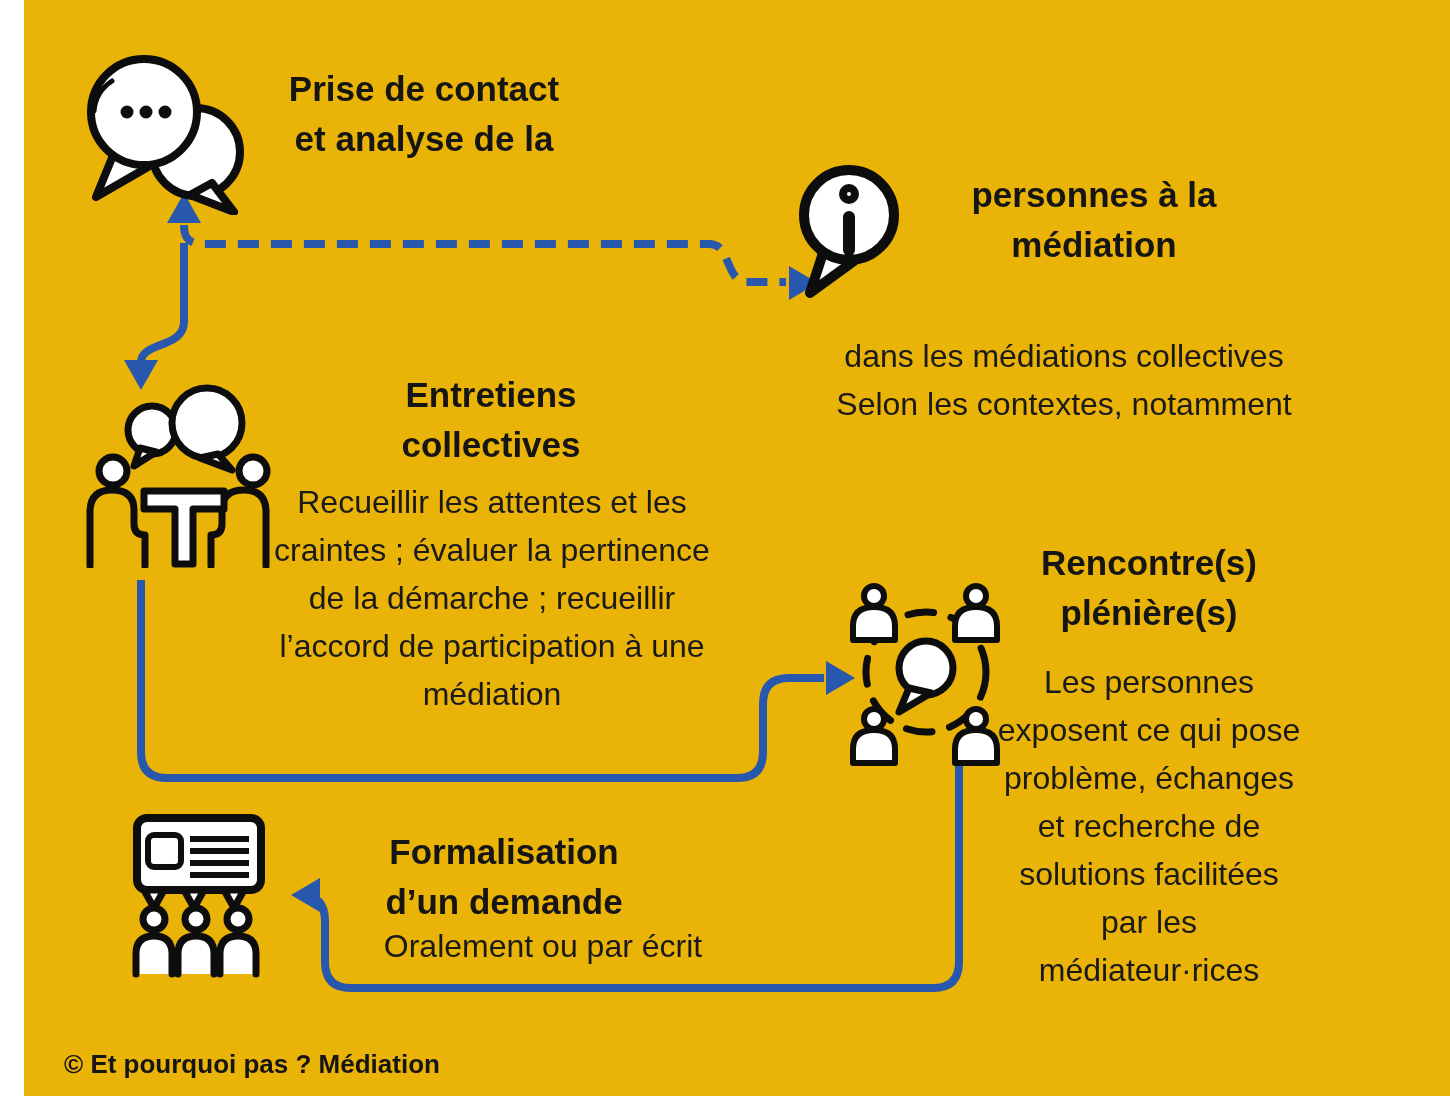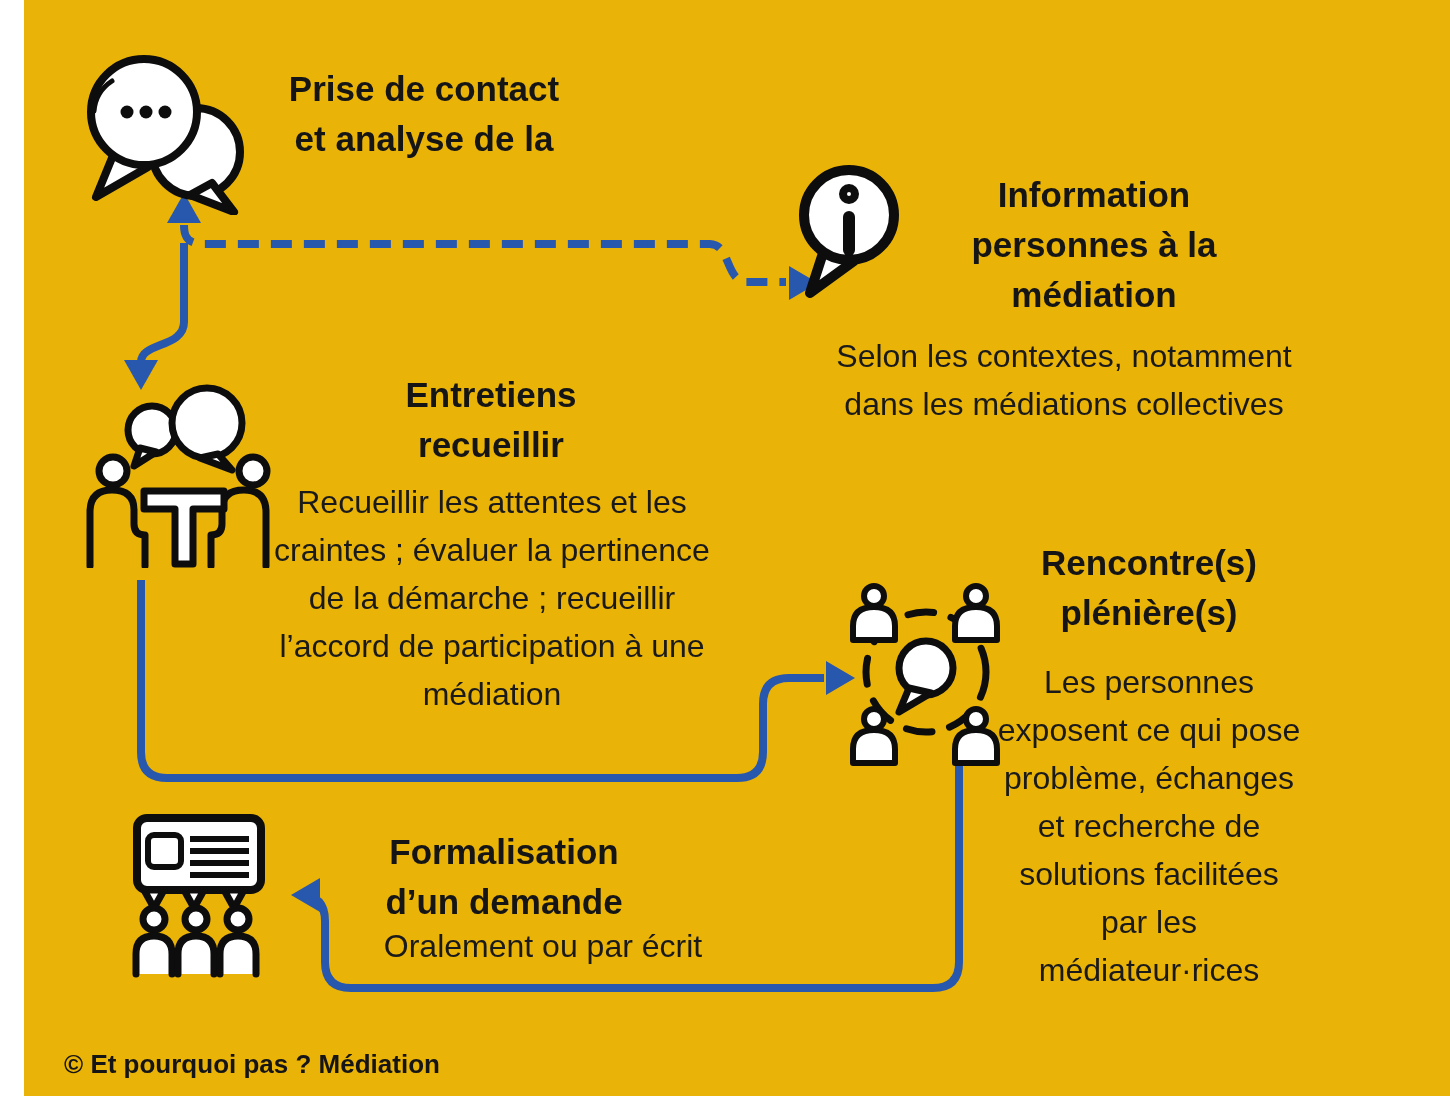--- a/index.html
+++ b/index.html
@@ -60,47 +60,46 @@
     <span>et analyse de la</span>
   </div>
 
   <svg class="abs" style="left:770px;top:160px;" width="112" height="145" viewBox="0 0 112 145">
     <path class="icon-fill-white" stroke-width="10" d="M 30,90 L 16,133 L 60,101 Z"></path>
     <circle class="icon-fill-white" stroke-width="10" cx="55" cy="55" r="45"></circle>
     <circle class="icon-stroke" stroke-width="8" cx="55" cy="34" r="6"></circle>
     <line x1="55" y1="57" x2="55" y2="90" stroke="#0d0d0d" stroke-width="12" stroke-linecap="round"></line>
   </svg>
   <div class="abs title" style="left:920px;top:170px;width:300px;">
-    <span>Information</span>
     <span>personnes à la</span>
     <span>médiation</span>
   </div>
   <div class="abs body-text" style="left:780px;top:332px;width:520px;">
+    <span>dans les médiations collectives</span>
     <span>Selon les contextes, notamment</span>
-    <span>dans les médiations collectives</span>
   </div>
 
   <svg class="abs" style="left:58px;top:378px;" width="192" height="190" viewBox="0 0 192 190">
 
     <circle class="icon-fill-white" stroke-width="7" cx="70" cy="52" r="24"></circle>
     <path class="icon-fill-white" stroke-width="7" d="M 58,70 L 52,88 L 74,74 Z"></path>
     <circle class="icon-fill-white" stroke-width="7" cx="125" cy="45" r="35"></circle>
     <path class="icon-fill-white" stroke-width="7" d="M 136,76 L 150,92 L 118,80 Z"></path>
 
     <circle class="icon-fill-white" stroke-width="7" cx="31" cy="93" r="14"></circle>
     <path class="icon-stroke" stroke-width="7" d="M 8,188 L 8,134 Q 8,112 30,112 Q 52,112 52,132 L 52,146 Q 52,157 63,157 L 63,188"></path>
 
     <circle class="icon-fill-white" stroke-width="7" cx="171" cy="93" r="14"></circle>
     <path class="icon-stroke" stroke-width="7" d="M 184,188 L 184,134 Q 184,112 162,112 Q 140,112 140,132 L 140,146 Q 140,157 129,157 L 129,188"></path>
 
     <path class="icon-fill-white" stroke-width="7" d="M 62,113 L 142,113 L 142,131 L 111,131 L 111,186 L 93,186 L 93,131 L 62,131 Z"></path>
   </svg>
   <div class="abs title" style="left:317px;top:370px;width:300px;">
     <span>Entretiens</span>
-    <span>recueillir</span>
+    <span>collectives</span>
   </div>
   <div class="abs body-text" style="left:208px;top:478px;width:520px;">
     <span>Recueillir les attentes et les</span>
     <span>craintes ; évaluer la pertinence</span>
     <span>de la démarche ; recueillir</span>
     <span>l’accord de participation à une</span>
     <span>médiation</span>
   </div>
 
   <svg class="abs" style="left:825px;top:580px;" width="155" height="190" viewBox="0 0 155 190">

